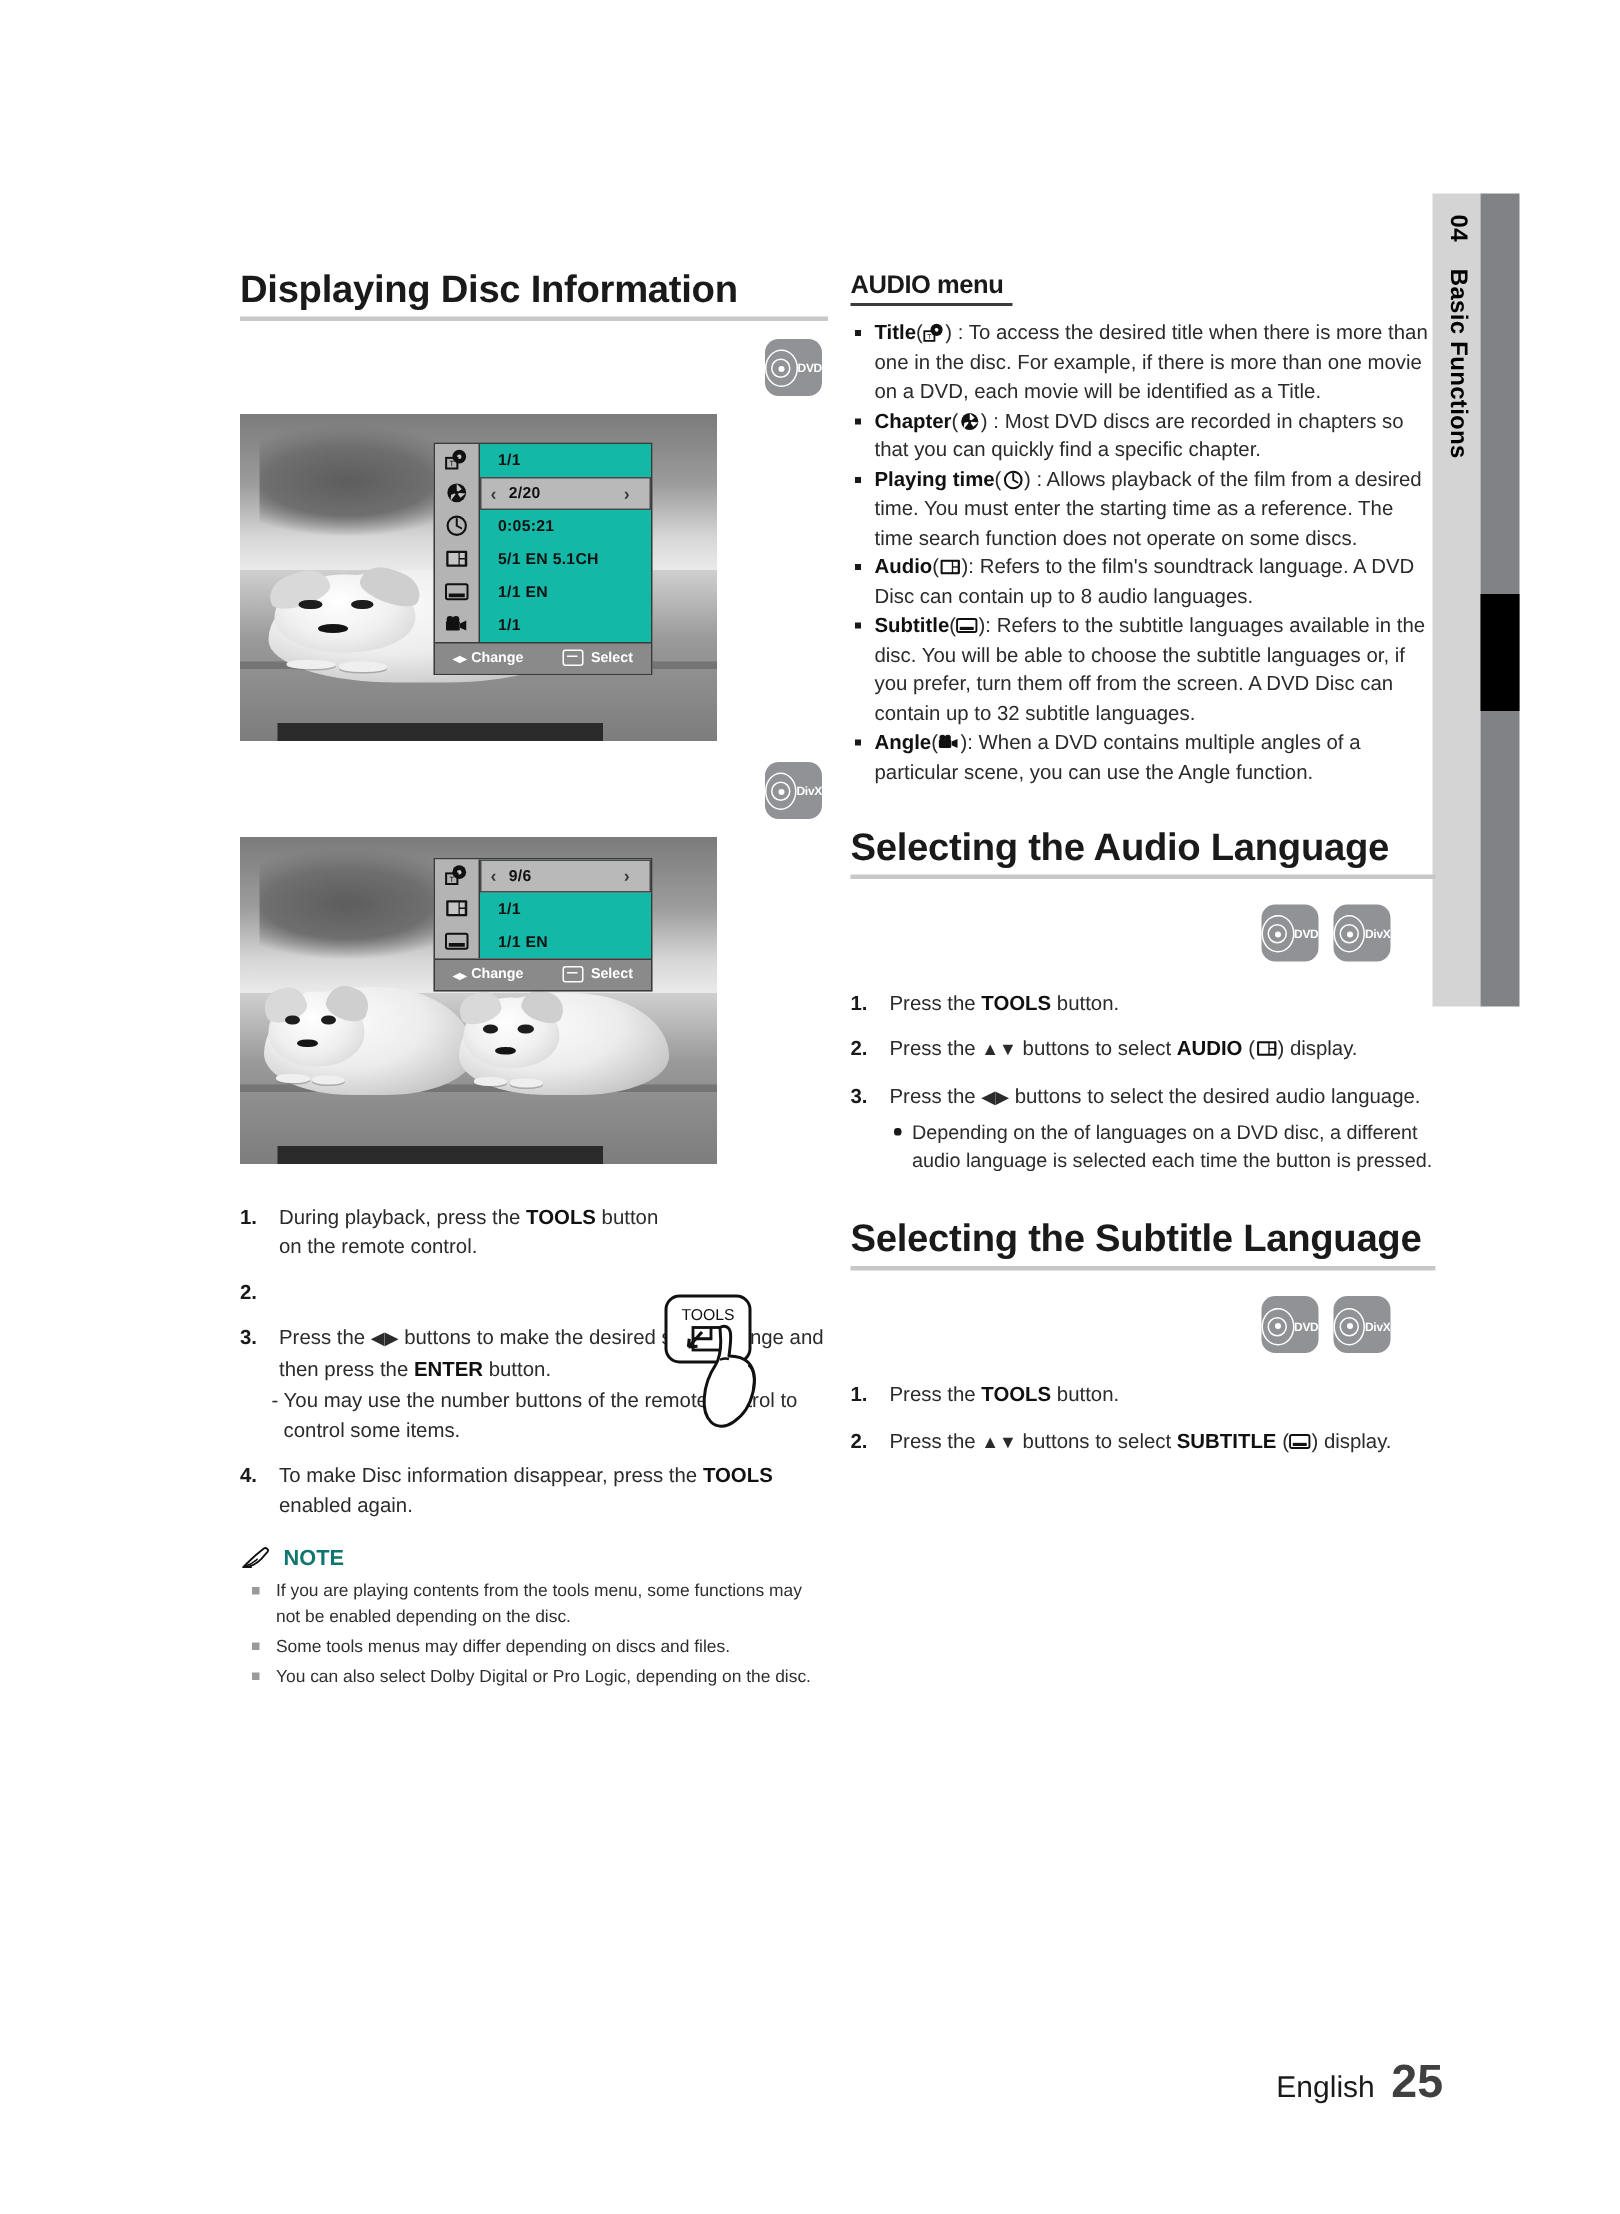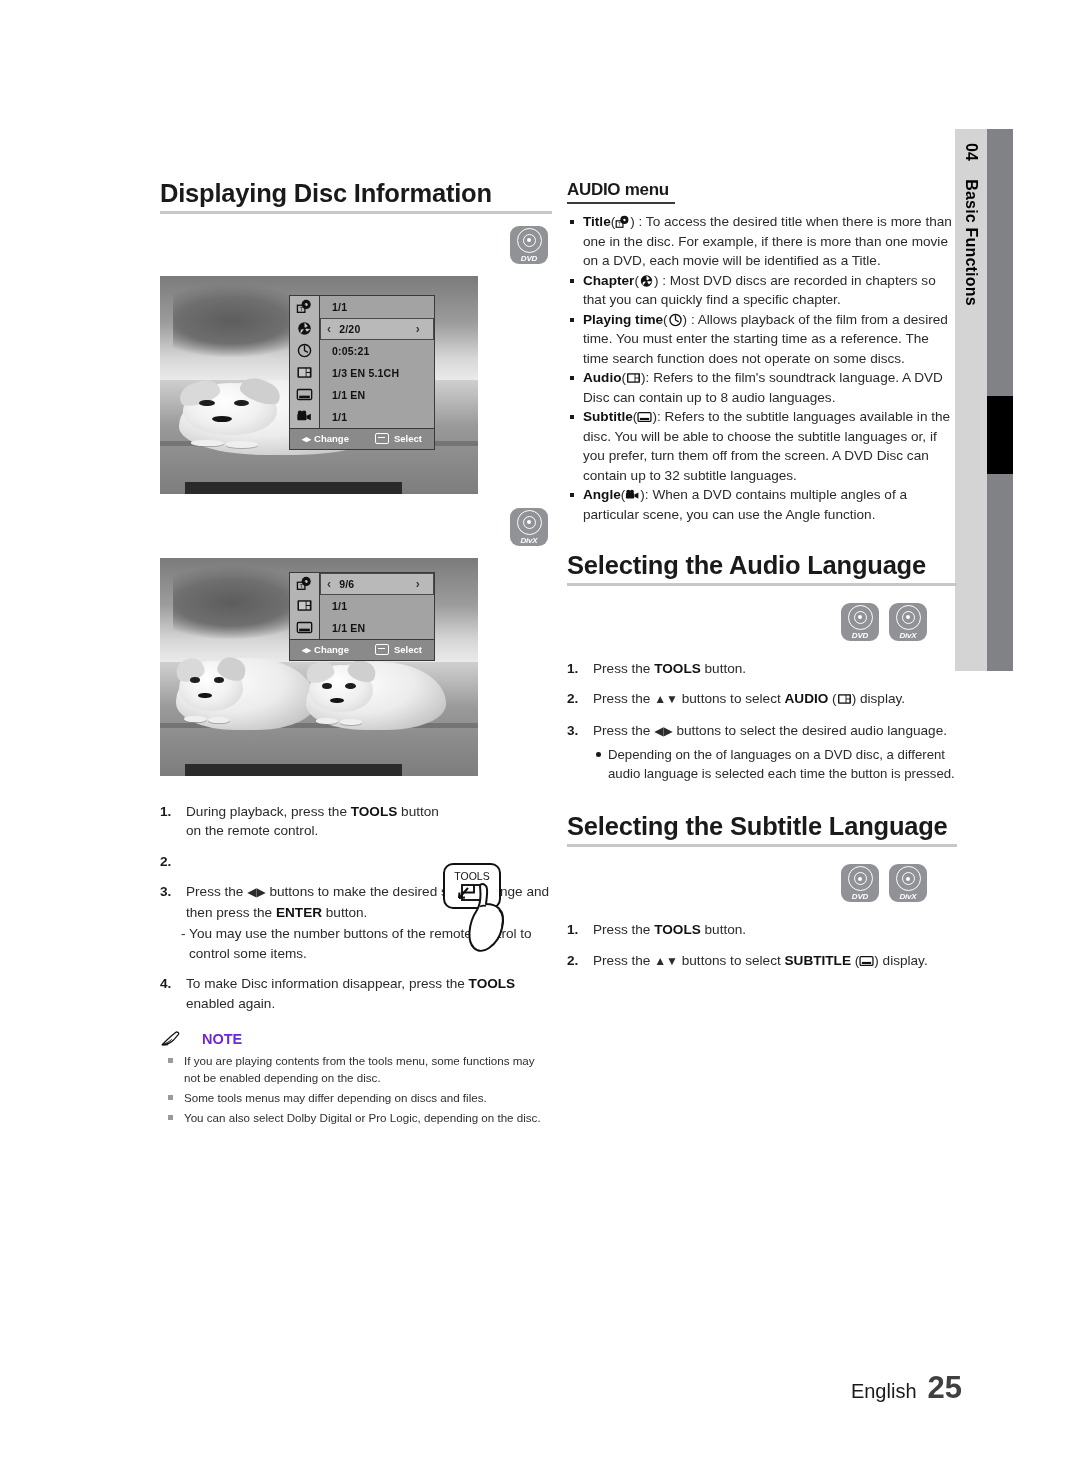--- a/index.html
+++ b/index.html
@@ -99,26 +99,25 @@
     margin-top: 2px;
     width: 108px;
   }
 
   
   .badge {
     width: 38px; height: 38px;
     border-radius: 9px;
     background: #909295;
     display: inline-flex;
-    flex-direction: column;
+    flex-direction: row;
     align-items: center;
     justify-content: center;
     box-sizing: border-box;
     padding-top: 2px;
-    font-style: italic;
   }
   .badge .disc {
     width: 23px; height: 23px;
     border-radius: 50%;
     border: 1.6px solid #ffffff;
     position: relative;
     display: flex; align-items: center; justify-content: center;
   }
   .badge .disc::before {
     content: "";
@@ -218,21 +217,21 @@
   .osd-body { display: flex; }
   .osd-icons {
     width: 29px;
     display: flex; flex-direction: column;
     background: #b4b4b4;
     border-right: 1.4px solid #3a3a3a;
   }
   .osd-vals {
     flex: 1;
     display: flex; flex-direction: column;
-    background: #a3a3a3;
+    background: #14b8a6;
   }
   .osd-icons .ocell, .osd-vals .vcell {
     height: 22px;
     display: flex; align-items: center;
     box-sizing: border-box;
   }
   .osd-icons .ocell { justify-content: center; }
   .osd-vals .vcell {
     padding-left: 12px;
     font-size: 10.5px;
@@ -333,22 +332,22 @@
     content: "";
     position: absolute;
     left: 3px; top: 7px;
     width: 4.5px; height: 4.5px;
     border-radius: 50%;
     background: #1a1a1a;
   }
 
   
   .note-head {
-    display: flex; align-items: center; gap: 20px;
-    font-size: 14.5px; font-weight: bold; color: #6d28d9;
+    display: flex; align-items: center; gap: 7px;
+    font-size: 14.5px; font-weight: bold; color: #0f766e;
   }
   .note-list { margin: 5px 0 0 0; padding: 0; list-style: none; }
   .note-list li {
     position: relative;
     padding-left: 24px;
     font-size: 11.6px;
     line-height: 17px;
     color: #2f2f2f;
     margin-bottom: 3px;
   }
@@ -489,21 +488,21 @@
             </div>
         </div>
         <div class="osd-vals">
           <div class="vcell">1/1</div>
           <div class="vcell sel">
             <span class="arrow">‹</span>
             <span class="sval">2/20</span>
             <span class="arrow">›</span>
           </div>
           <div class="vcell">0:05:21</div>
-          <div class="vcell">1/3 EN 5.1CH</div>
+          <div class="vcell">5/1 EN 5.1CH</div>
           <div class="vcell">1/1 EN</div>
           <div class="vcell">1/1</div>
         </div>
       </div>
       <div class="osd-foot">
         <span class="g">
             <span class="glyph">◂▸</span>
           <span>Change</span>
           </span>
         <span class="g">

